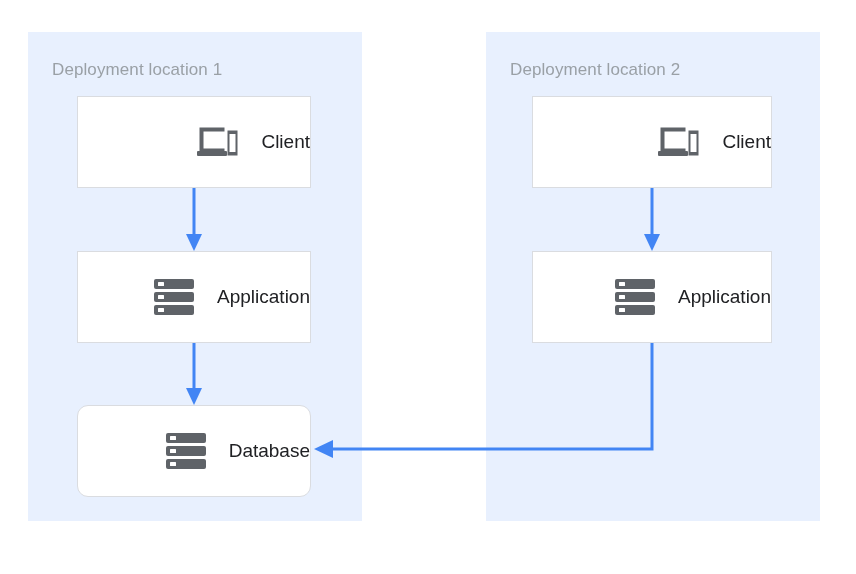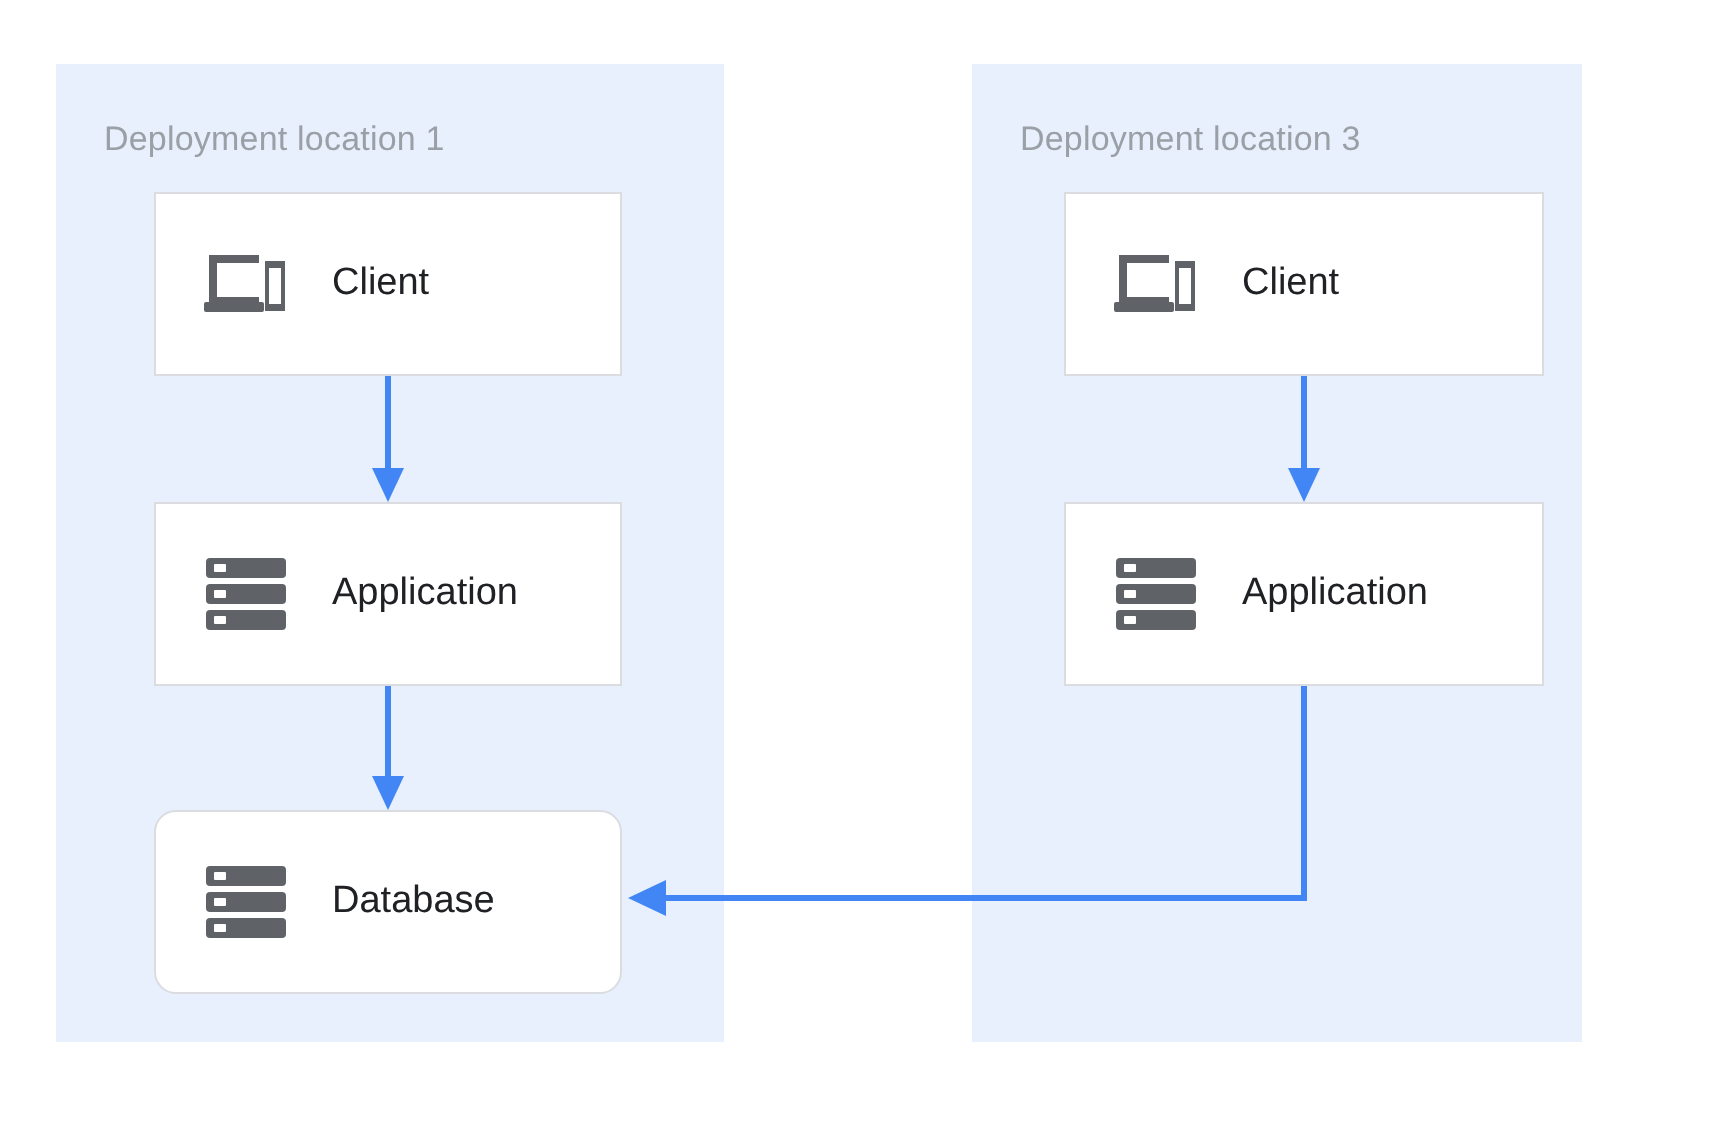--- a/index.html
+++ b/index.html
@@ -8,21 +8,21 @@
     background: #ffffff;
   }
   body {
     width: 856px;
     height: 574px;
     font-family: "Liberation Sans", sans-serif;
     -webkit-font-smoothing: antialiased;
   }
   #diagram {
     position: relative;
-    width: 791px;
+    width: 856px;
     height: 574px;
     overflow: hidden;
     background: #ffffff;
   }
   .panel {
     position: absolute;
     background: #e8f0fe;
     box-sizing: border-box;
   }
   .panel-title {
@@ -34,20 +34,21 @@
     line-height: 20px;
   }
   .node {
     position: absolute;
     background: #ffffff;
     border: 1px solid #dadce0;
     box-sizing: border-box;
     display: flex;
     align-items: center;
     padding-left: 22px;
+    justify-content: flex-end;
   }
   .node-icon {
     width: 46px;
     height: 44px;
     flex: 0 0 auto;
     display: flex;
     align-items: center;
     justify-content: center;
   }
   .node-label {
@@ -119,21 +120,21 @@
           <rect x="4" y="18" width="6" height="4" rx="0.5"></rect>
           <rect x="4" y="31" width="6" height="4" rx="0.5"></rect>
         </g>
       </svg>
     </span>
     <span class="node-label">Database</span>
   </div>
 
   <div class="panel" style="left:486px; top:32px; width:334px; height:489px;"></div>
 
-  <div class="panel-title" style="left:510px; top:60px;">Deployment location 3</div>
+  <div class="panel-title" style="left:510px; top:60px;">Deployment location 2</div>
 
   <div class="node" style="left:532px; top:96px; width:240px; height:92px;">
     <span class="node-icon">
       <svg width="42" height="34" viewBox="0 0 42 34" aria-hidden="true">
         <g fill="#5f6368">
           <path d="M2.5 2.5 h25 v4 h-21 v17 h21 v4 h-25 z"></path>
           <rect x="0" y="26" width="30" height="5" rx="1"></rect>
           <path d="M30.5 5.5 h10 v25 h-10 z M32.5 9 h6 v18 h-6 z" fill-rule="evenodd"></path>
         </g>
       </svg>

